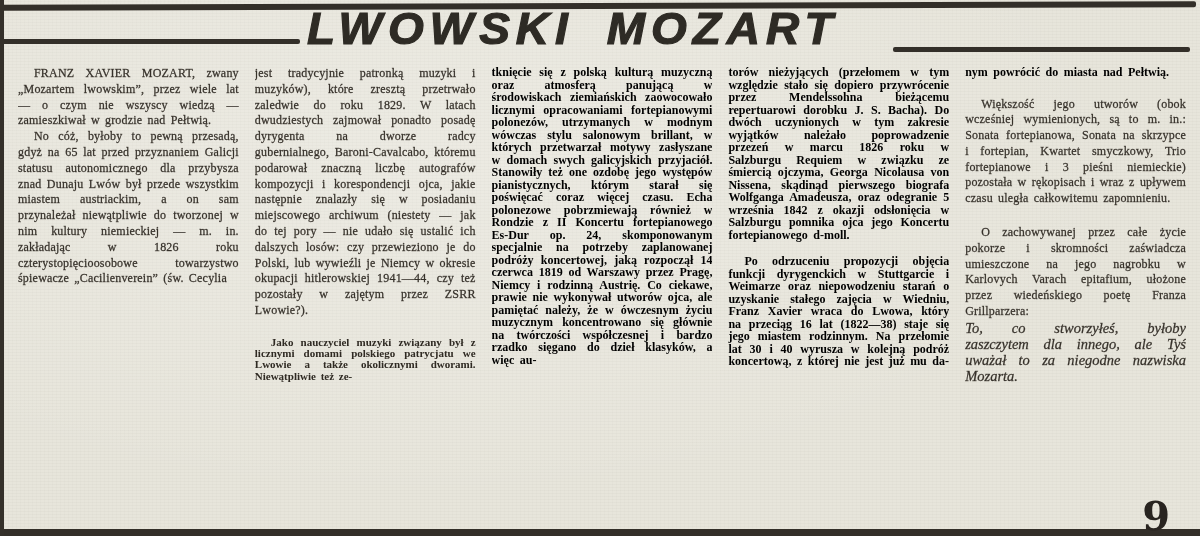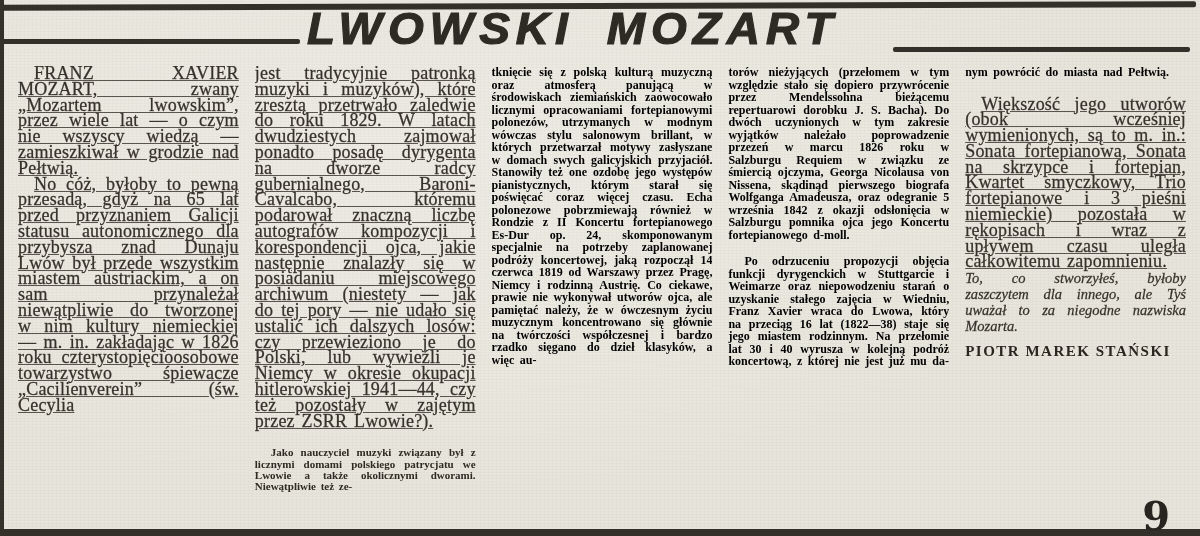--- a/index.html
+++ b/index.html
@@ -44,22 +44,22 @@
 
   
   .columns {
     position: absolute; top: 66px; left: 18px; right: 14px; bottom: 26px;
     display: flex; gap: 16px; overflow: hidden;
   }
   .col { flex: 1 1 0; overflow: hidden; }
 
   p { margin: 0; text-align: justify; }
   .serif {
-    font-size: 18px; line-height: 15.8px;
-    letter-spacing: 0.2px; word-spacing: 2px; text-decoration: underline;
+    font-size: 12px; line-height: 15.8px;
+    letter-spacing: 0.2px; word-spacing: 2px;
     -webkit-text-stroke: 0.3px rgba(54,49,42,0.8);
   }
   .bold-md {
     font-weight: bold; font-size: 12px; line-height: 12.5px;
     word-spacing: 2.5px; color: #000000;
   }
   .bold-sm {
     font-weight: bold; font-size: 11px; line-height: 11.3px;
     word-spacing: 2px; color: #2f2a23;
   }
@@ -117,22 +117,22 @@
     </section>
 
     <section class="col">
       <p class="bold-md">torów nieżyjących (przełomem w tym względzie stało się dopiero przywrócenie przez Mendelssohna bieżącemu repertuarowi dorobku J. S. Bacha). Do dwóch uczynionych w tym zakresie wyjątków należało poprowadzenie przezeń w marcu 1826 roku w Salzburgu Requiem w związku ze śmiercią ojczyma, Georga Nicolausa von Nissena, skądinąd pierwszego biografa Wolfganga Amadeusza, oraz odegranie 5 września 1842 z okazji odsłonięcia w Salzburgu pomnika ojca jego Koncertu fortepianowego d-moll.</p>
       <p class="bold-md indent mt-4">Po odrzuceniu propozycji objęcia funkcji dyrygenckich w Stuttgarcie i Weimarze oraz niepowodzeniu starań o uzyskanie stałego zajęcia w Wiedniu, Franz Xavier wraca do Lwowa, który na przeciąg 16 lat (1822—38) staje się jego miastem rodzinnym. Na przełomie lat 30 i 40 wyrusza w kolejną podróż koncertową, z której nie jest już mu da-</p>
     </section>
 
     <section class="col">
       <p class="bold-md">nym powrócić do miasta nad Pełtwią.</p>
       <p class="serif indent mt-8">Większość jego utworów (obok wcześniej wymienionych, są to m. in.: Sonata fortepianowa, Sonata na skrzypce i fortepian, Kwartet smyczkowy, Trio fortepianowe i 3 pieśni niemieckie) pozostała w rękopisach i wraz z upływem czasu uległa całkowitemu zapomnieniu.</p>
+      <p class="serif indent mt-8">O zachowywanej przez całe życie pokorze i skromności zaświadcza umieszczone na jego nagrobku w Karlovych Varach epitafium, ułożone przez wiedeńskiego poetę Franza Grillparzera:</p>
       <p class="italic mt-6">To, co stworzyłeś, byłoby zaszczytem dla innego, ale Tyś uważał to za niegodne nazwiska Mozarta.</p>
-      <p class="byline">PIOTR MAREK STAŃSKI</p>
     </section>
 
   </main>
 
   <div class="page-number">9</div>
   <div class="rule rule-bottom"></div>
 
 </div>
 
 </body></html>

